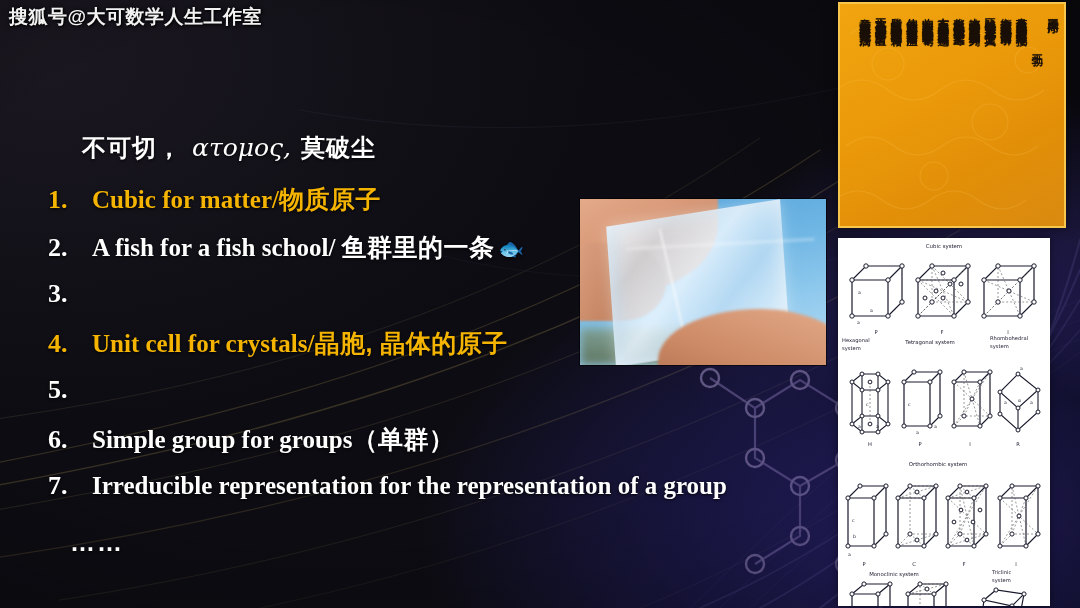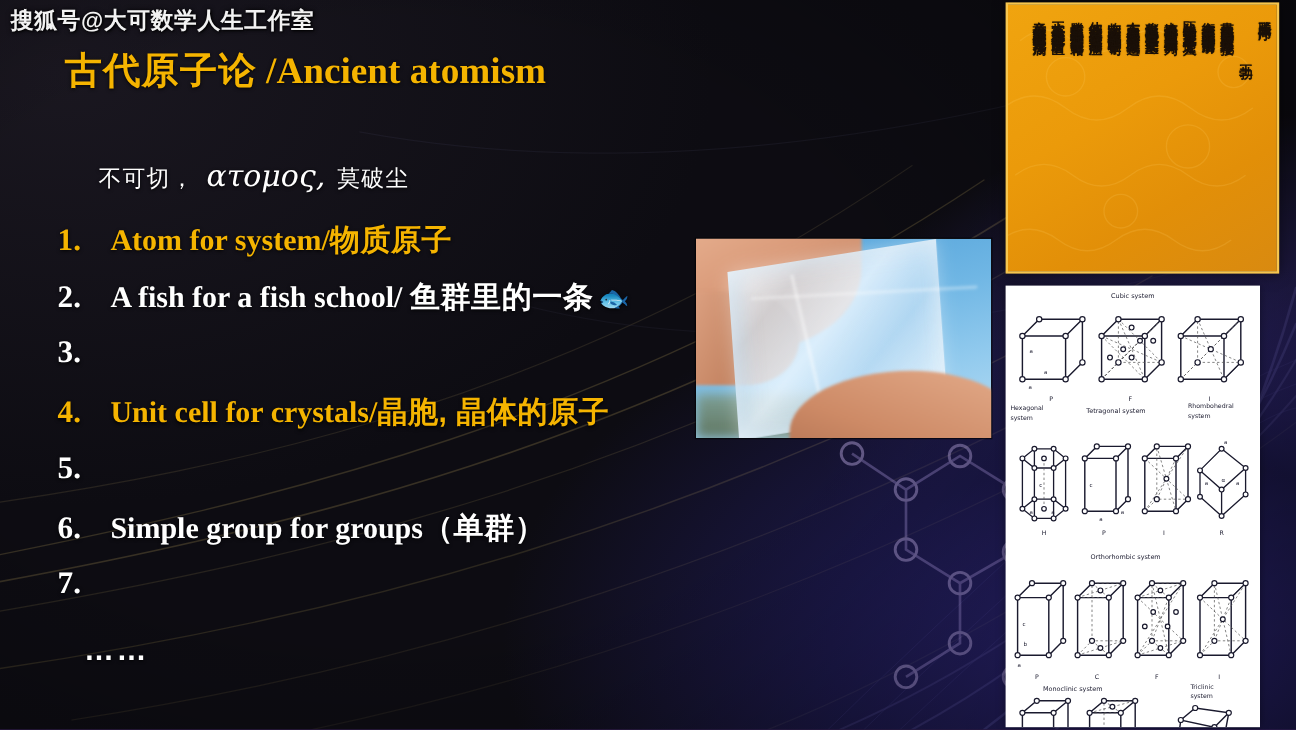--- a/index.html
+++ b/index.html
@@ -5,21 +5,21 @@
   html, body {
     margin: 0;
     padding: 0;
     background: #000;
   }
   #slide {
     position: relative;
     width: 1080px;
     height: 608px;
     overflow: hidden;
-    background: #4c1d95;
+    background: #404040;
     font-family: "Liberation Serif", serif;
   }
 
   
   .bg-base {
     position: absolute; inset: 0;
     background:
       radial-gradient(ellipse 760px 460px at 88% 88%, #2b2474 0%, #1a1746 34%, rgba(14,12,34,0) 70%),
       radial-gradient(ellipse 520px 380px at 96% 58%, #3a2f8a 0%, rgba(26,22,70,0) 68%),
       radial-gradient(ellipse 900px 600px at 5% 10%, #1a1720 0%, #0d0c12 60%),
@@ -79,22 +79,22 @@
   
   .subtitle {
     position: absolute;
     left: 82px; top: 132px;
     white-space: nowrap;
     color: #ffffff;
     text-shadow: 0 1px 3px rgba(0,0,0,.9);
   }
   .subtitle .cn {
     font-family: "Liberation Sans", sans-serif;
-    font-weight: 400;
-    font-size: 19px;
+    font-weight: 700;
+    font-size: 24px;
     letter-spacing: 1px;
   }
   .subtitle .gk {
     font-family: "DejaVu Serif", serif;
     font-style: italic;
     font-size: 25px;
     padding: 0 6px;
     margin-top: 20px;
   }
 
@@ -345,37 +345,33 @@
       <circle cx="355" cy="150" r="9"></circle>
         <circle cx="220" cy="284" r="9"></circle>
       <circle cx="355" cy="100" r="9"></circle>
     </g>
   </svg>
 
   <div class="bg-vign"></div>
 
   <div class="watermark">搜狐号@大可数学人生工作室</div>
 
-  <div class="title">
-    <span class="cn">古代原子论</span>
-    <span class="en">/Ancient atomism</span>
-  </div>
 
   <div class="subtitle">
     <span class="cn">不可切，</span>
     <span class="gk">ατομος,</span>
     <span class="cn">莫破尘</span>
   </div>
 
   <div class="list">
 
     <div class="row gold">
       <span class="num">1.</span>
       <span class="txt">
-        <span class="en">Atom for system/</span><span class="cn">物质原子</span>
+        <span class="en">Cubic for matter/</span><span class="cn">物质原子</span>
       </span>
     </div>
 
     <div class="row">
       <span class="num">2.</span>
       <span class="txt">
         <span class="en">A fish for a fish school/ </span><span class="cn">鱼群里的一条</span><span class="emoji">🐟</span>
       </span>
     </div>
 
@@ -396,20 +392,23 @@
 
     <div class="row">
       <span class="num">6.</span>
       <span class="txt">
         <span class="en">Simple group for groups</span><span class="cn">（单群）</span>
       </span>
     </div>
 
     <div class="row">
       <span class="num">7.</span>
+      <span class="txt">
+        <span class="en">Irreducible representation for the representation of a group</span>
+      </span>
     </div>
   </div>
 
   <div class="ellipsis">……</div>
 
   <div class="photo">
     <div class="sky"></div>
     <div class="ground"></div>
     <div class="hand-top"></div>
     <div class="finger"></div>

